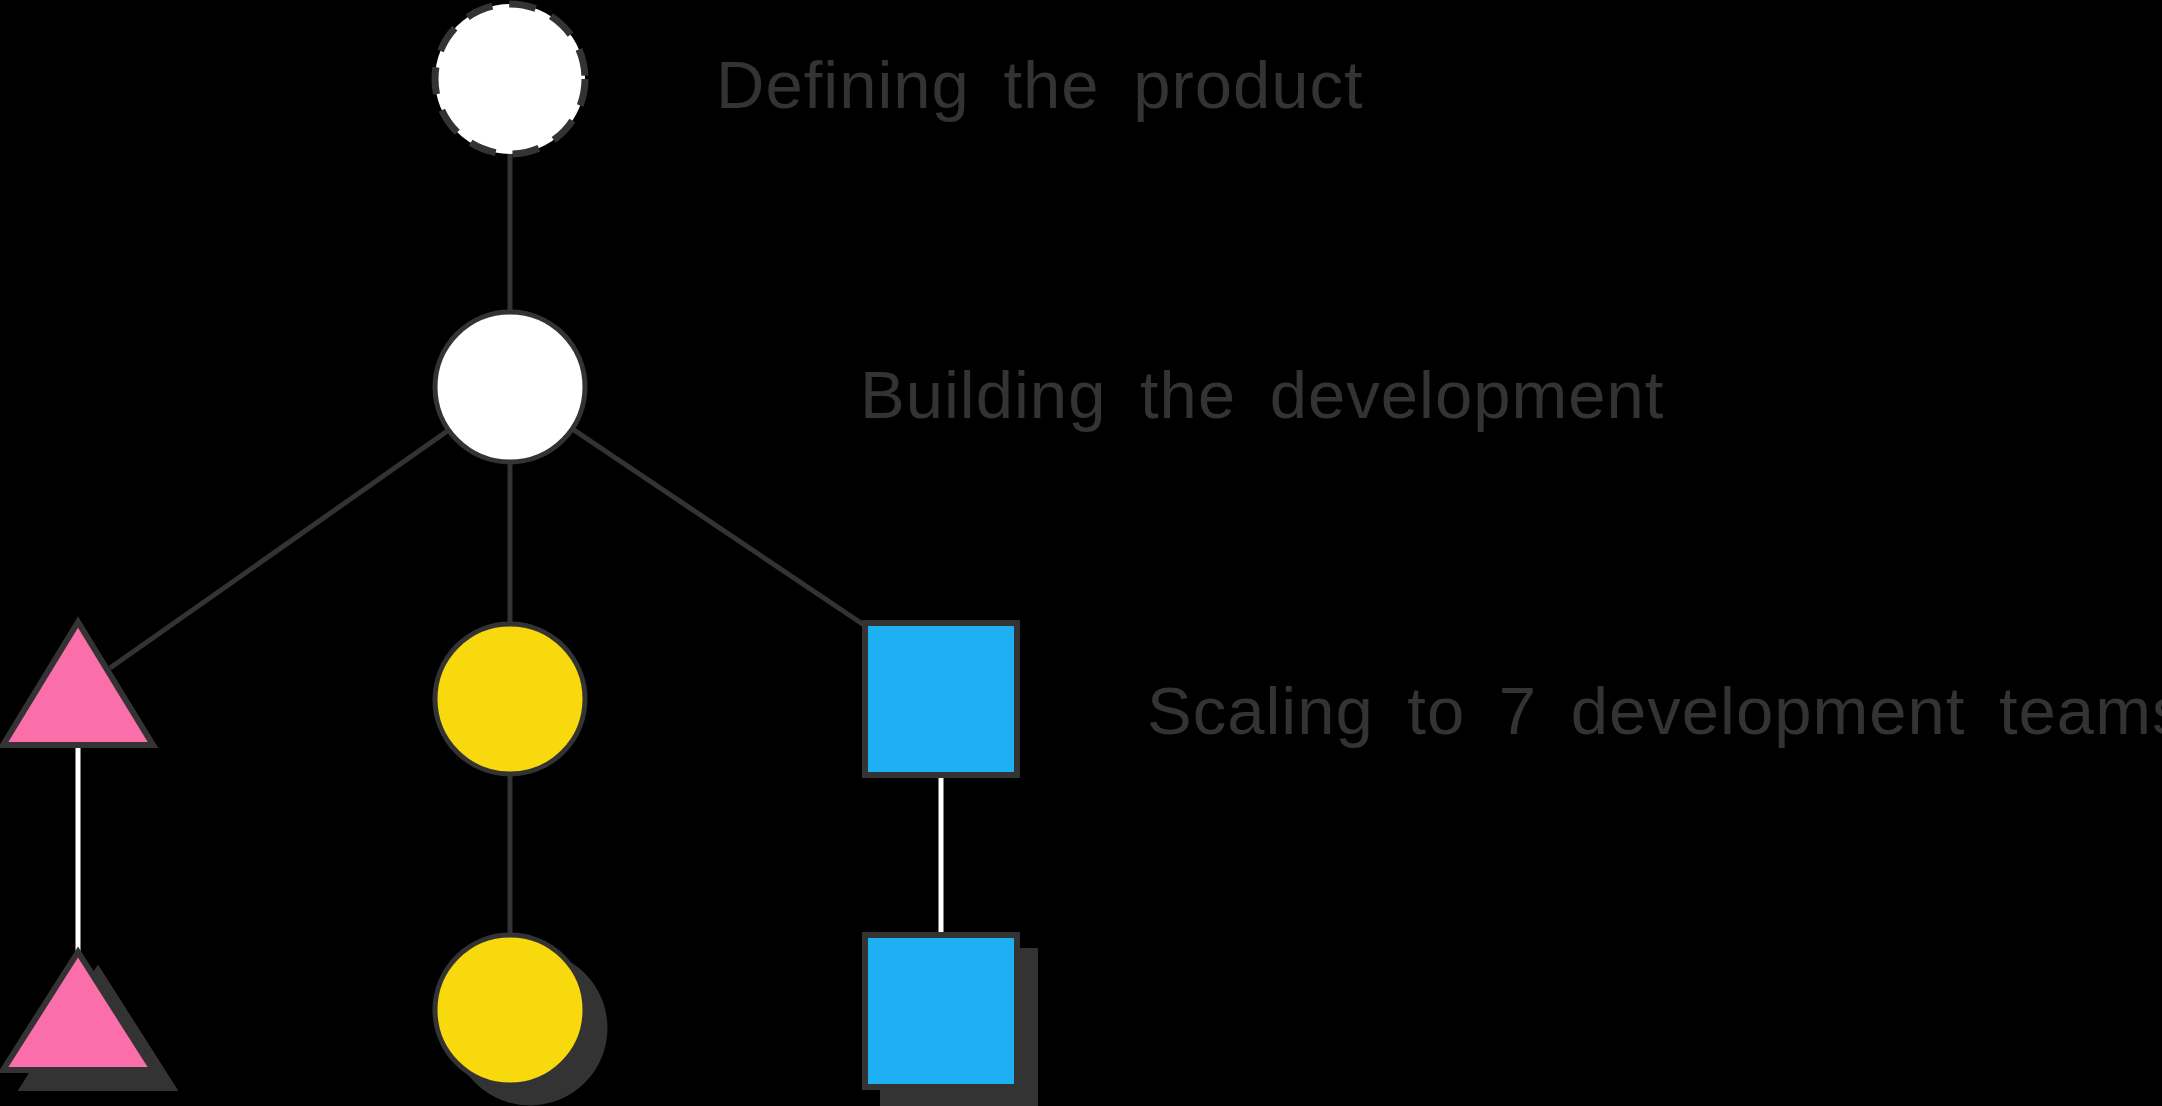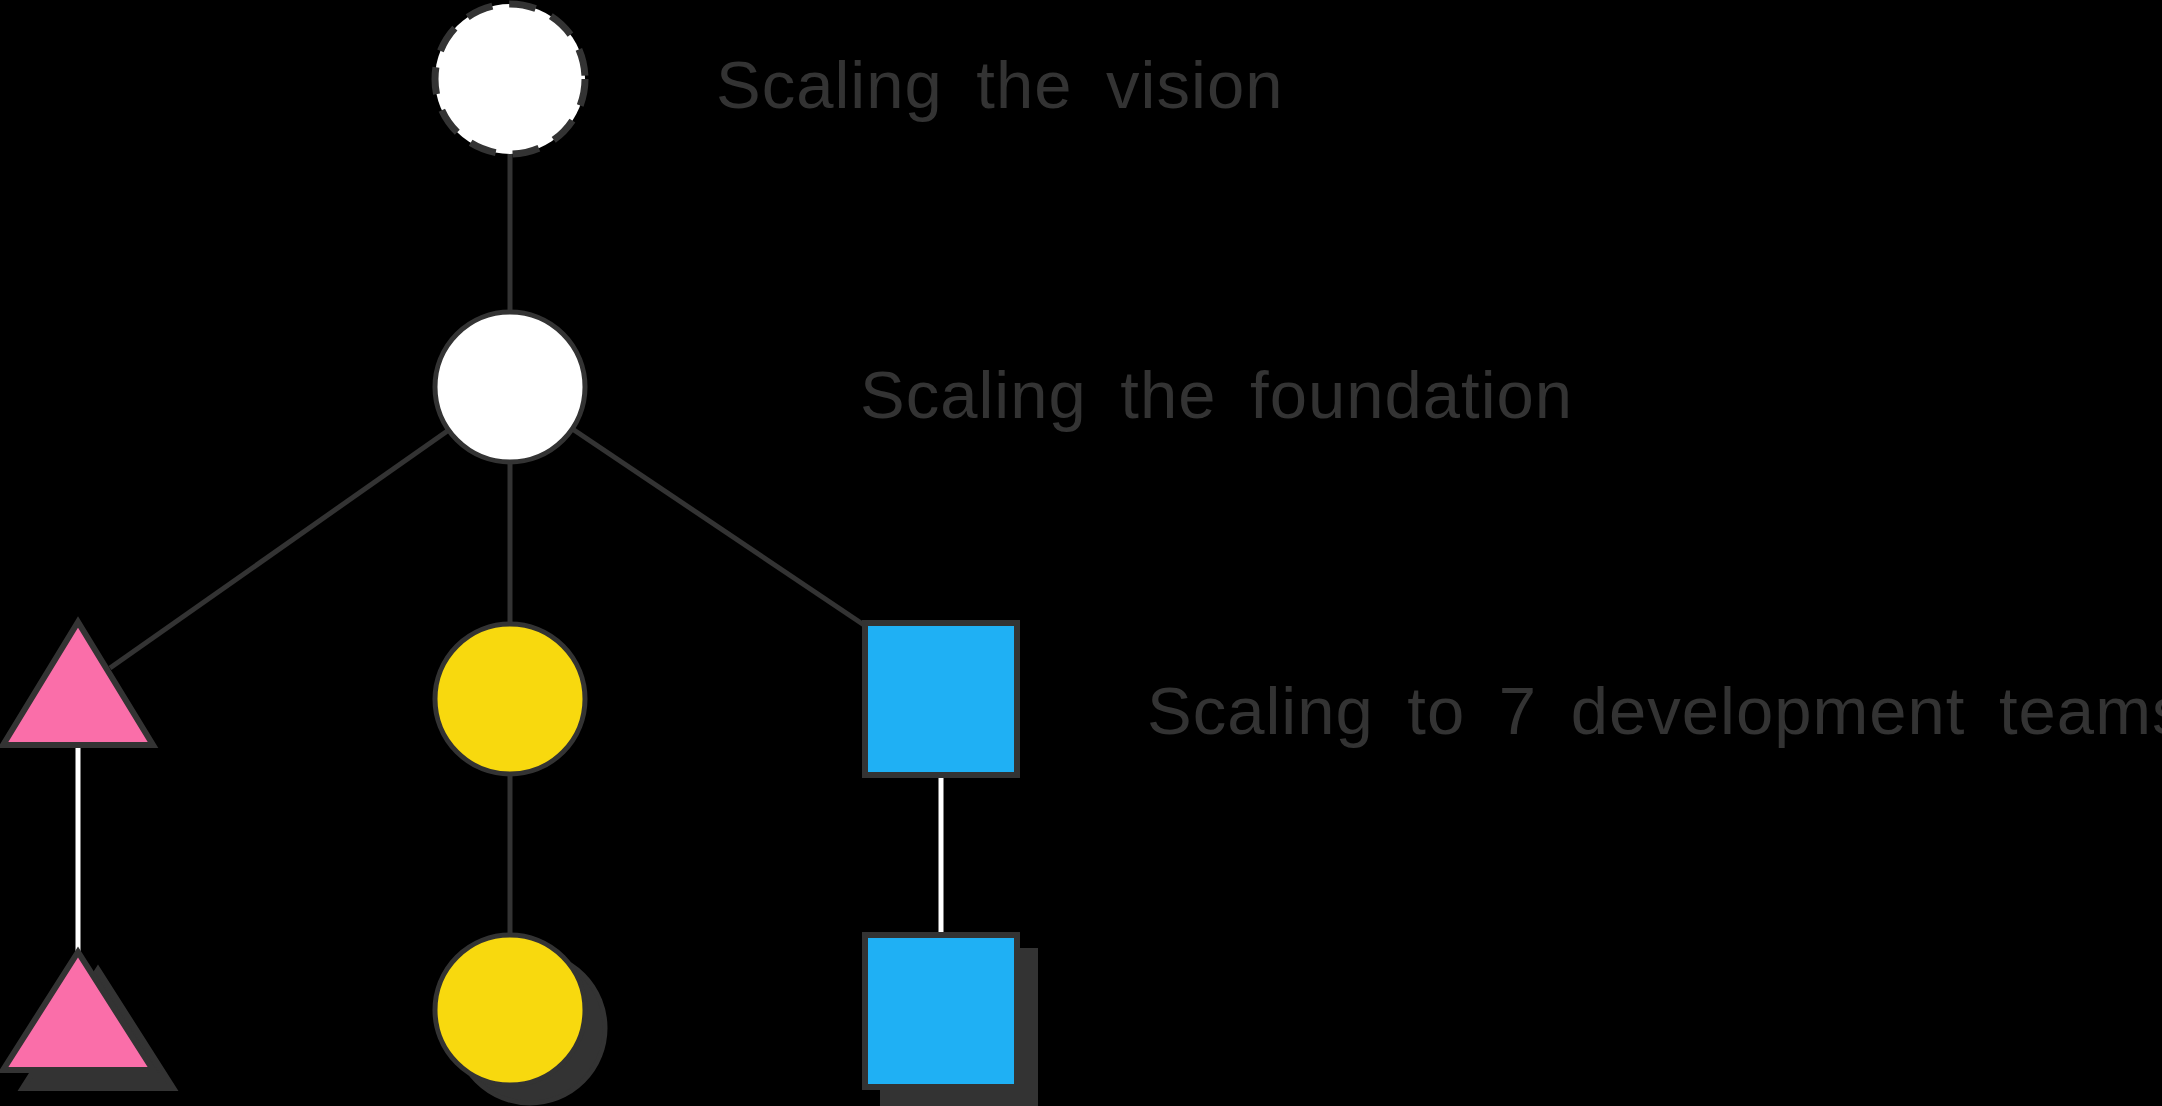--- a/index.html
+++ b/index.html
@@ -77,17 +77,17 @@
 
     <polygon points="78,952 3,1070 153,1070" class="fill-pink stroke-ink sw6"></polygon>
     <circle cx="510" cy="1010" r="75" class="fill-yellow stroke-ink sw5"></circle>
     <rect x="865" y="935" width="152" height="152" class="fill-blue stroke-ink sw6"></rect>
 
     <circle cx="510" cy="387" r="75" class="fill-white stroke-ink sw5"></circle>
 
     <circle cx="510" cy="79" r="75" class="fill-white stroke-ink dashed-ring"></circle>
   </svg>
 
-  <div class="label" id="label-vision">Scaling the vision</div>
-  <div class="label" id="label-foundation">Scaling the foundation</div>
+  <div class="label" id="label-vision">Defining the product</div>
+  <div class="label" id="label-foundation">Building the development</div>
   <div class="label" id="label-scaling">Scaling to 7 development teams</div>
 
 </div>
 
 </body></html>

